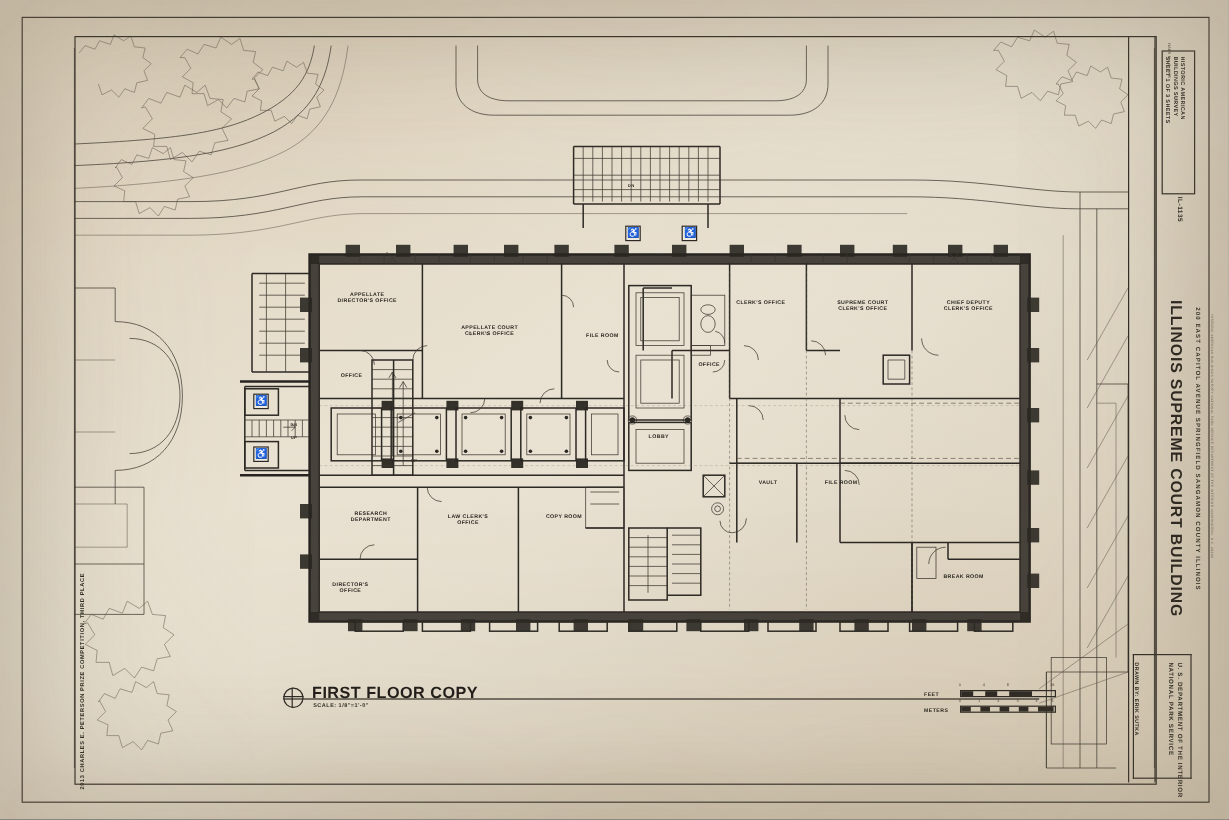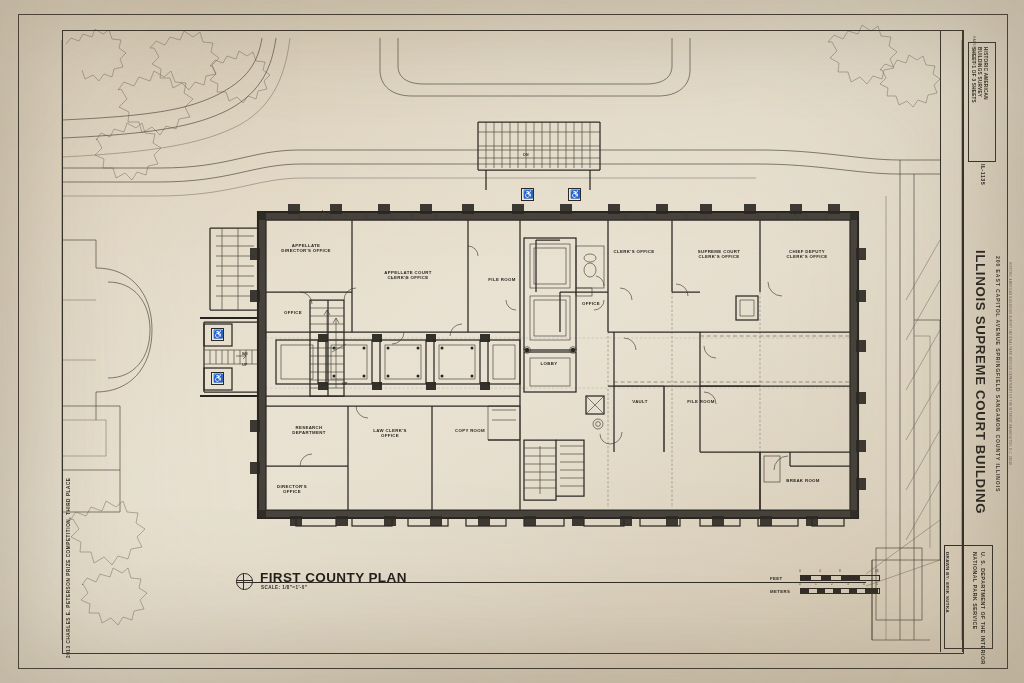--- a/index.html
+++ b/index.html
@@ -542,21 +542,21 @@
     </div>
   </div>
 
   <div id="border-outer"></div>
   <div id="border-inner"></div>
   <div id="titleblock-vline"></div>
   <div id="titleblock-vline2"></div>
 
   <div id="plan-title-wrap">
     <div id="north-symbol"></div>
-    <div id="plan-title">FIRST COUNTY PLAN</div>
+    <div id="plan-title">FIRST FLOOR COPY</div>
     <div id="plan-scale">SCALE: 1/8"=1'-0"</div>
   </div>
   <div id="title-rule"></div>
 
   <div id="scalebars">
     <div class="sb-label" style="left:0;top:6px;">FEET</div>
     <div class="sb-track" style="left:30px;top:5px;width:78px;">
       <div class="sb-seg" style="left:0;width:10px;"></div>
       <div class="sb-seg" style="left:20px;width:10px;"></div>
       <div class="sb-seg" style="left:40px;width:19px;"></div>

